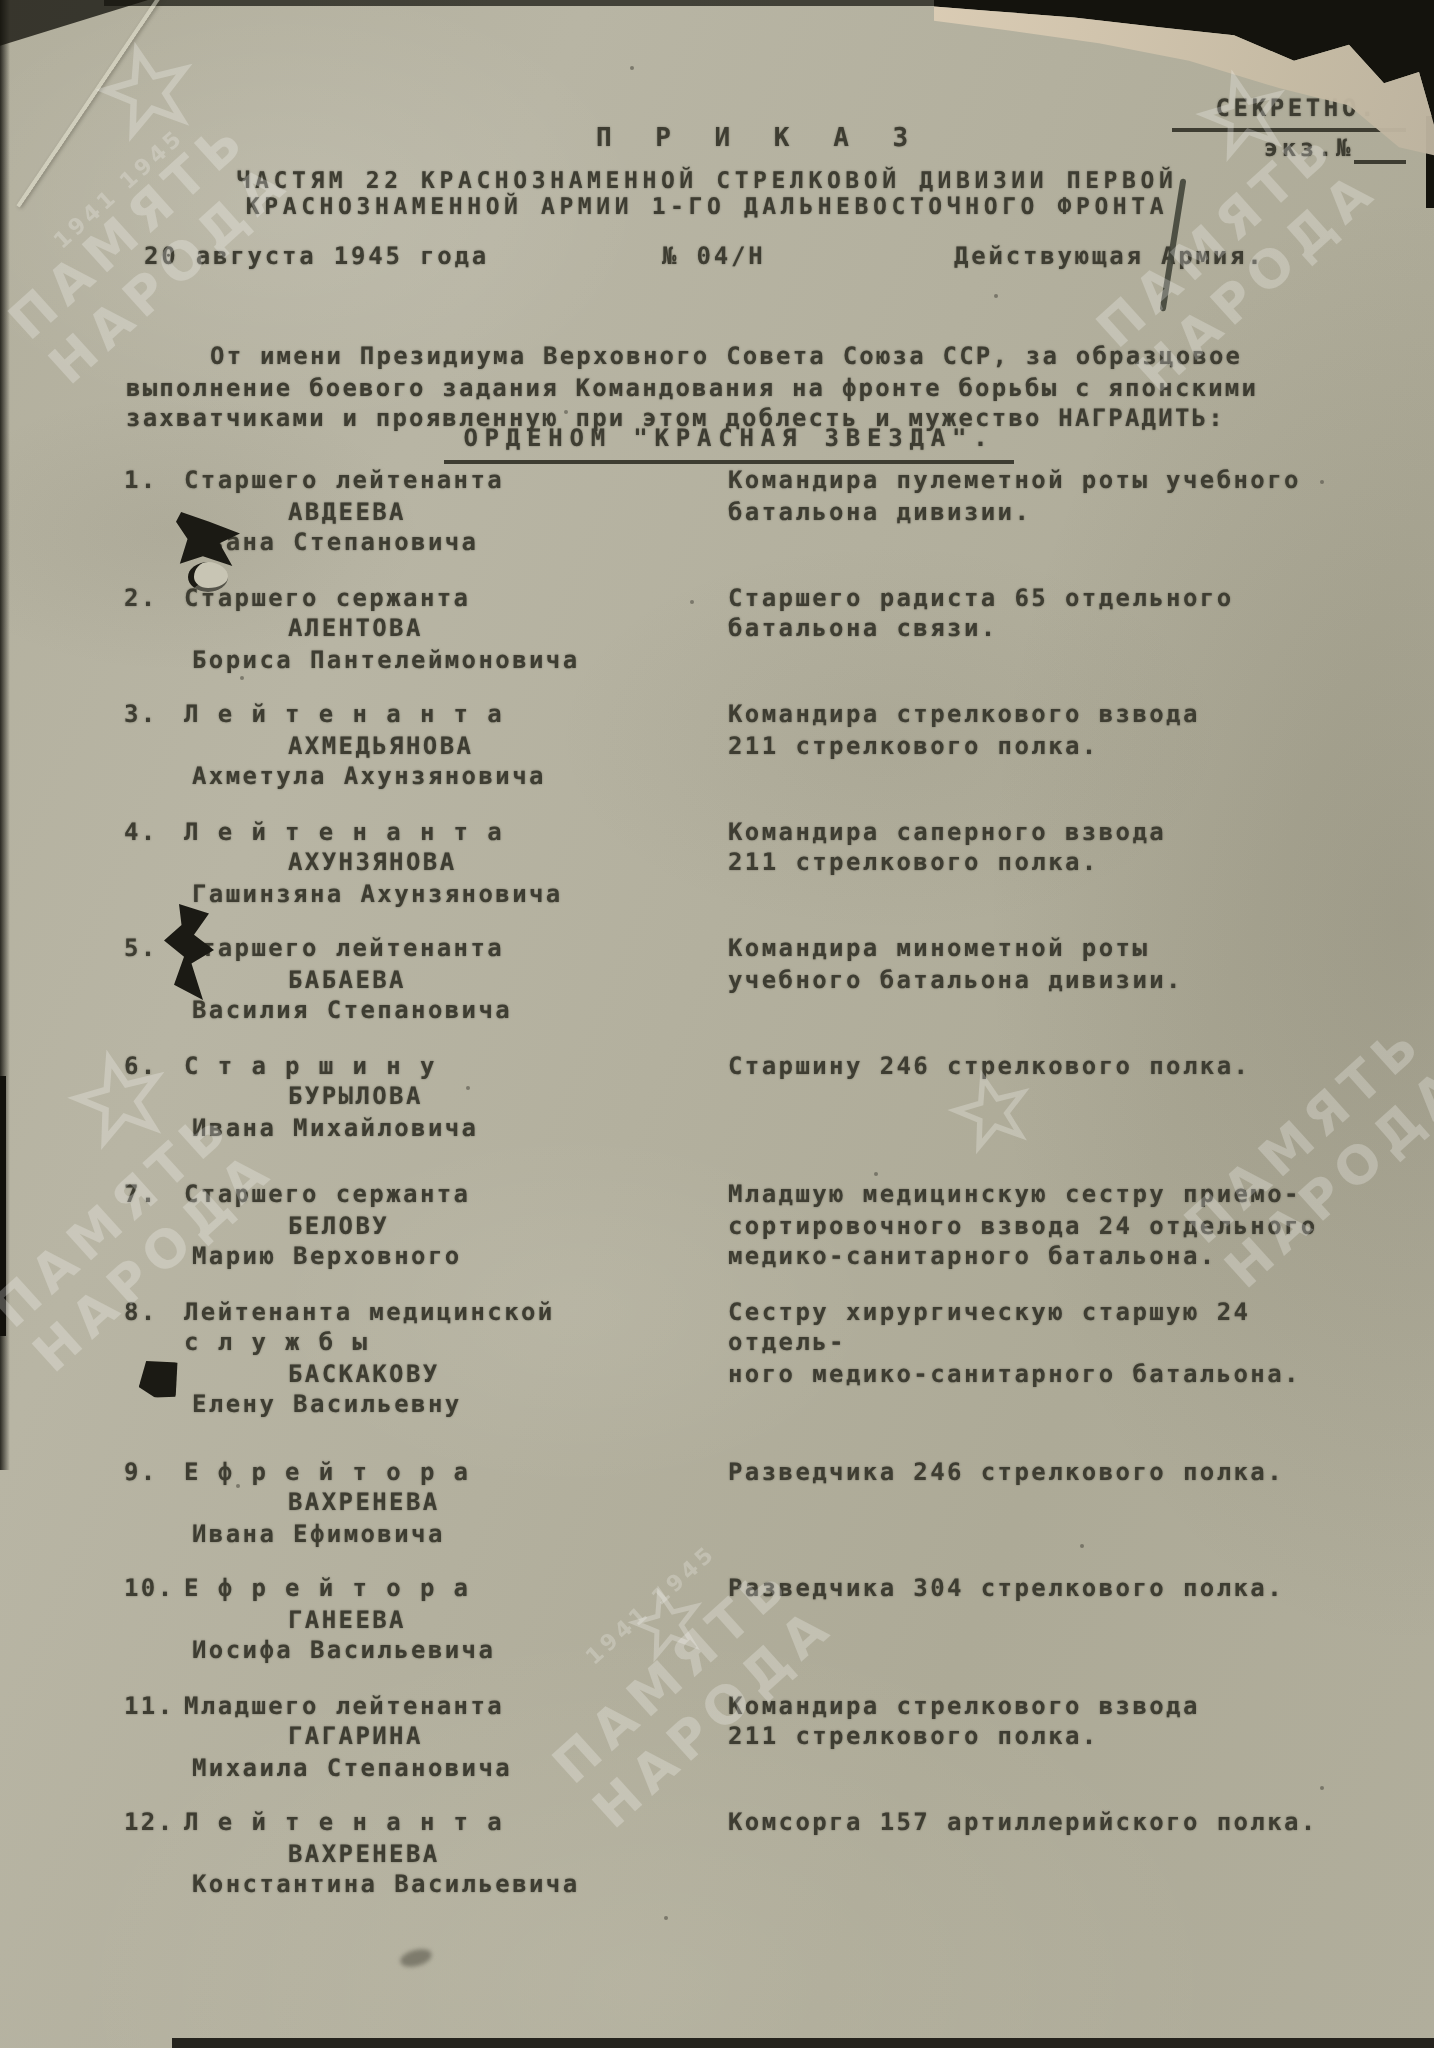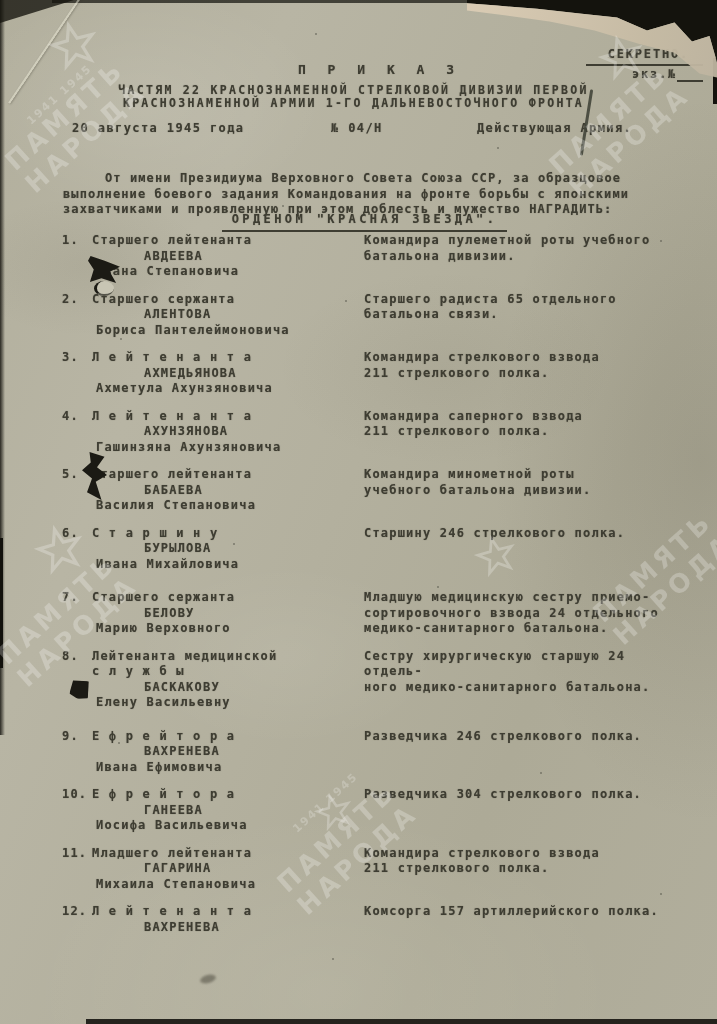--- a/index.html
+++ b/index.html
@@ -259,20 +259,21 @@
           <div>Командира стрелкового взвода</div>
           <div>211 стрелкового полка.</div>
         </div>
     </div>
 
     <div class="entry">
       <div class="e-num">12.</div>
       <div class="e-left">
           <div class="l-rank">Л е й т е н а н т а</div>
           <div class="l-surname">ВАХРЕНЕВА</div>
+          <div class="l-name">Константина Васильевича</div>
         </div>
       <div class="e-right">
           <div>Комсорга 157 артиллерийского полка.</div>
         </div>
     </div>
   </div>
 
   <div class="artifact edge-left"></div>
   <div class="artifact edge-left-notch"></div>
   <div class="artifact edge-top"></div>

